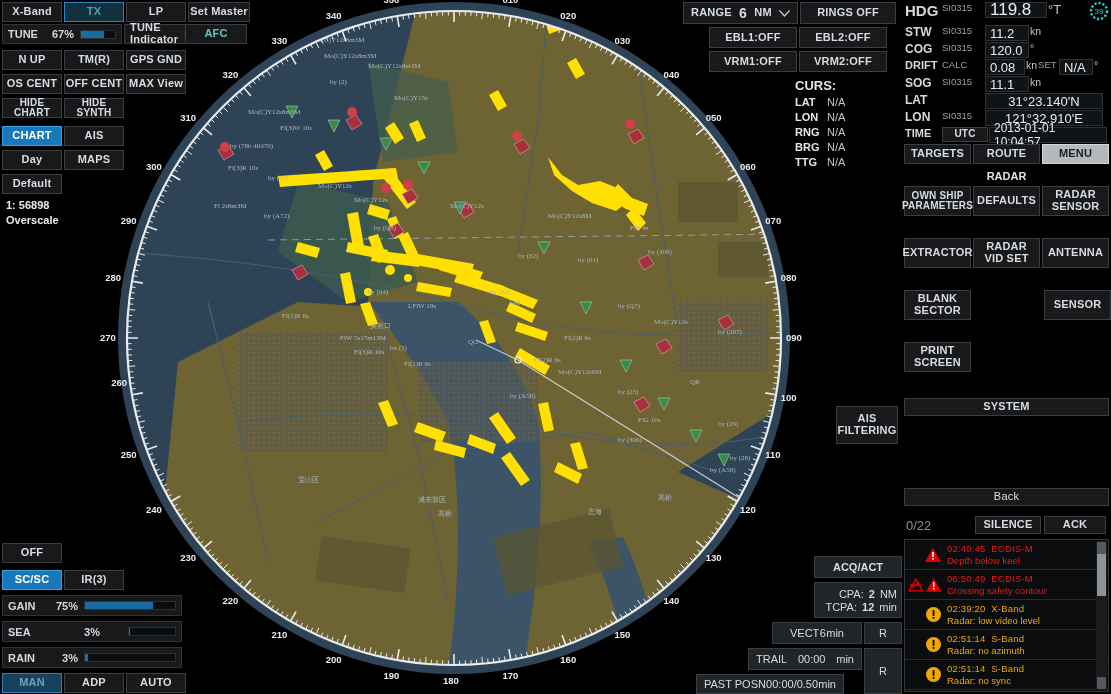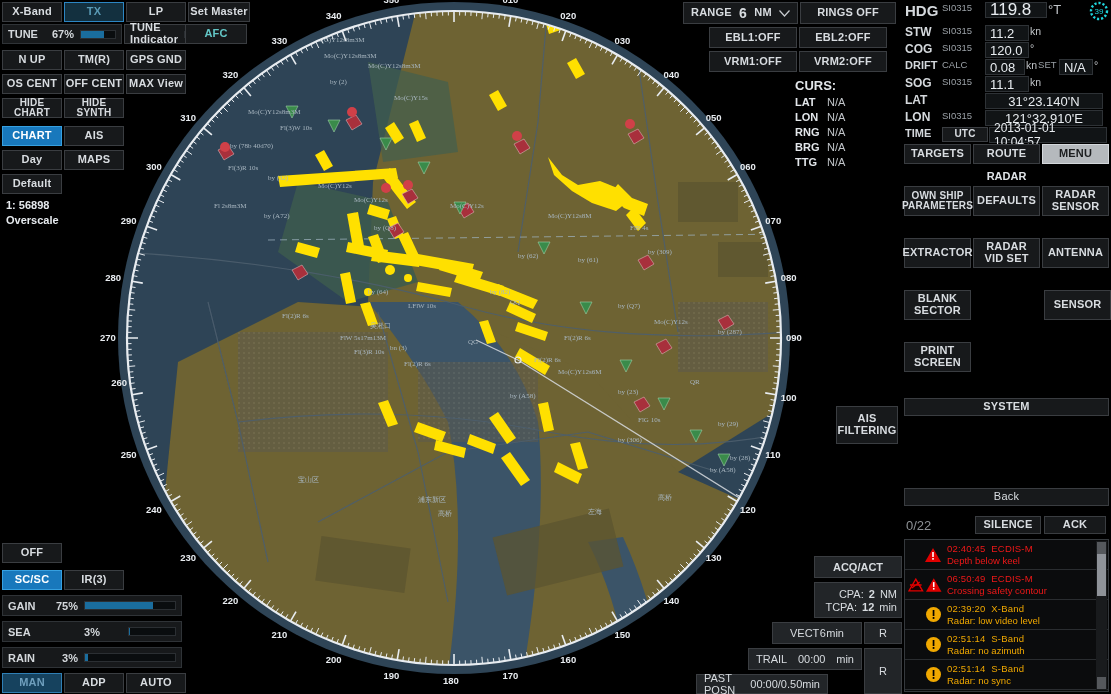--- a/index.html
+++ b/index.html
@@ -1060,20 +1060,20 @@
       <span>6</span>
       <span>min</span>
     </div>
     <div class="cell" style="left:174px;top:66px;width:38px;height:22px;justify-content:center;font-weight:normal;">R</div>
     <div class="cell" style="left:58px;top:92px;width:114px;height:22px;justify-content:space-between;padding:0 7px;font-weight:normal;">
       <span>TRAIL</span>
       <span>00:00</span>
       <span>min</span>
     </div>
     <div class="cell" style="left:174px;top:92px;width:38px;height:46px;justify-content:center;font-weight:normal;">R</div>
-    <div class="cell" style="left:6px;top:118px;width:132px;height:20px;justify-content:space-between;padding:0 7px;font-weight:normal;">
+    <div class="cell" style="left:6px;top:118px;width:148px;height:20px;justify-content:space-between;padding:0 7px;font-weight:normal;text-align:right;">
       <span>PAST POSN</span>
       <span>00:00/0.50</span>
       <span>min</span>
     </div>
   </div>
 
 </div>
 
 </body></html>

